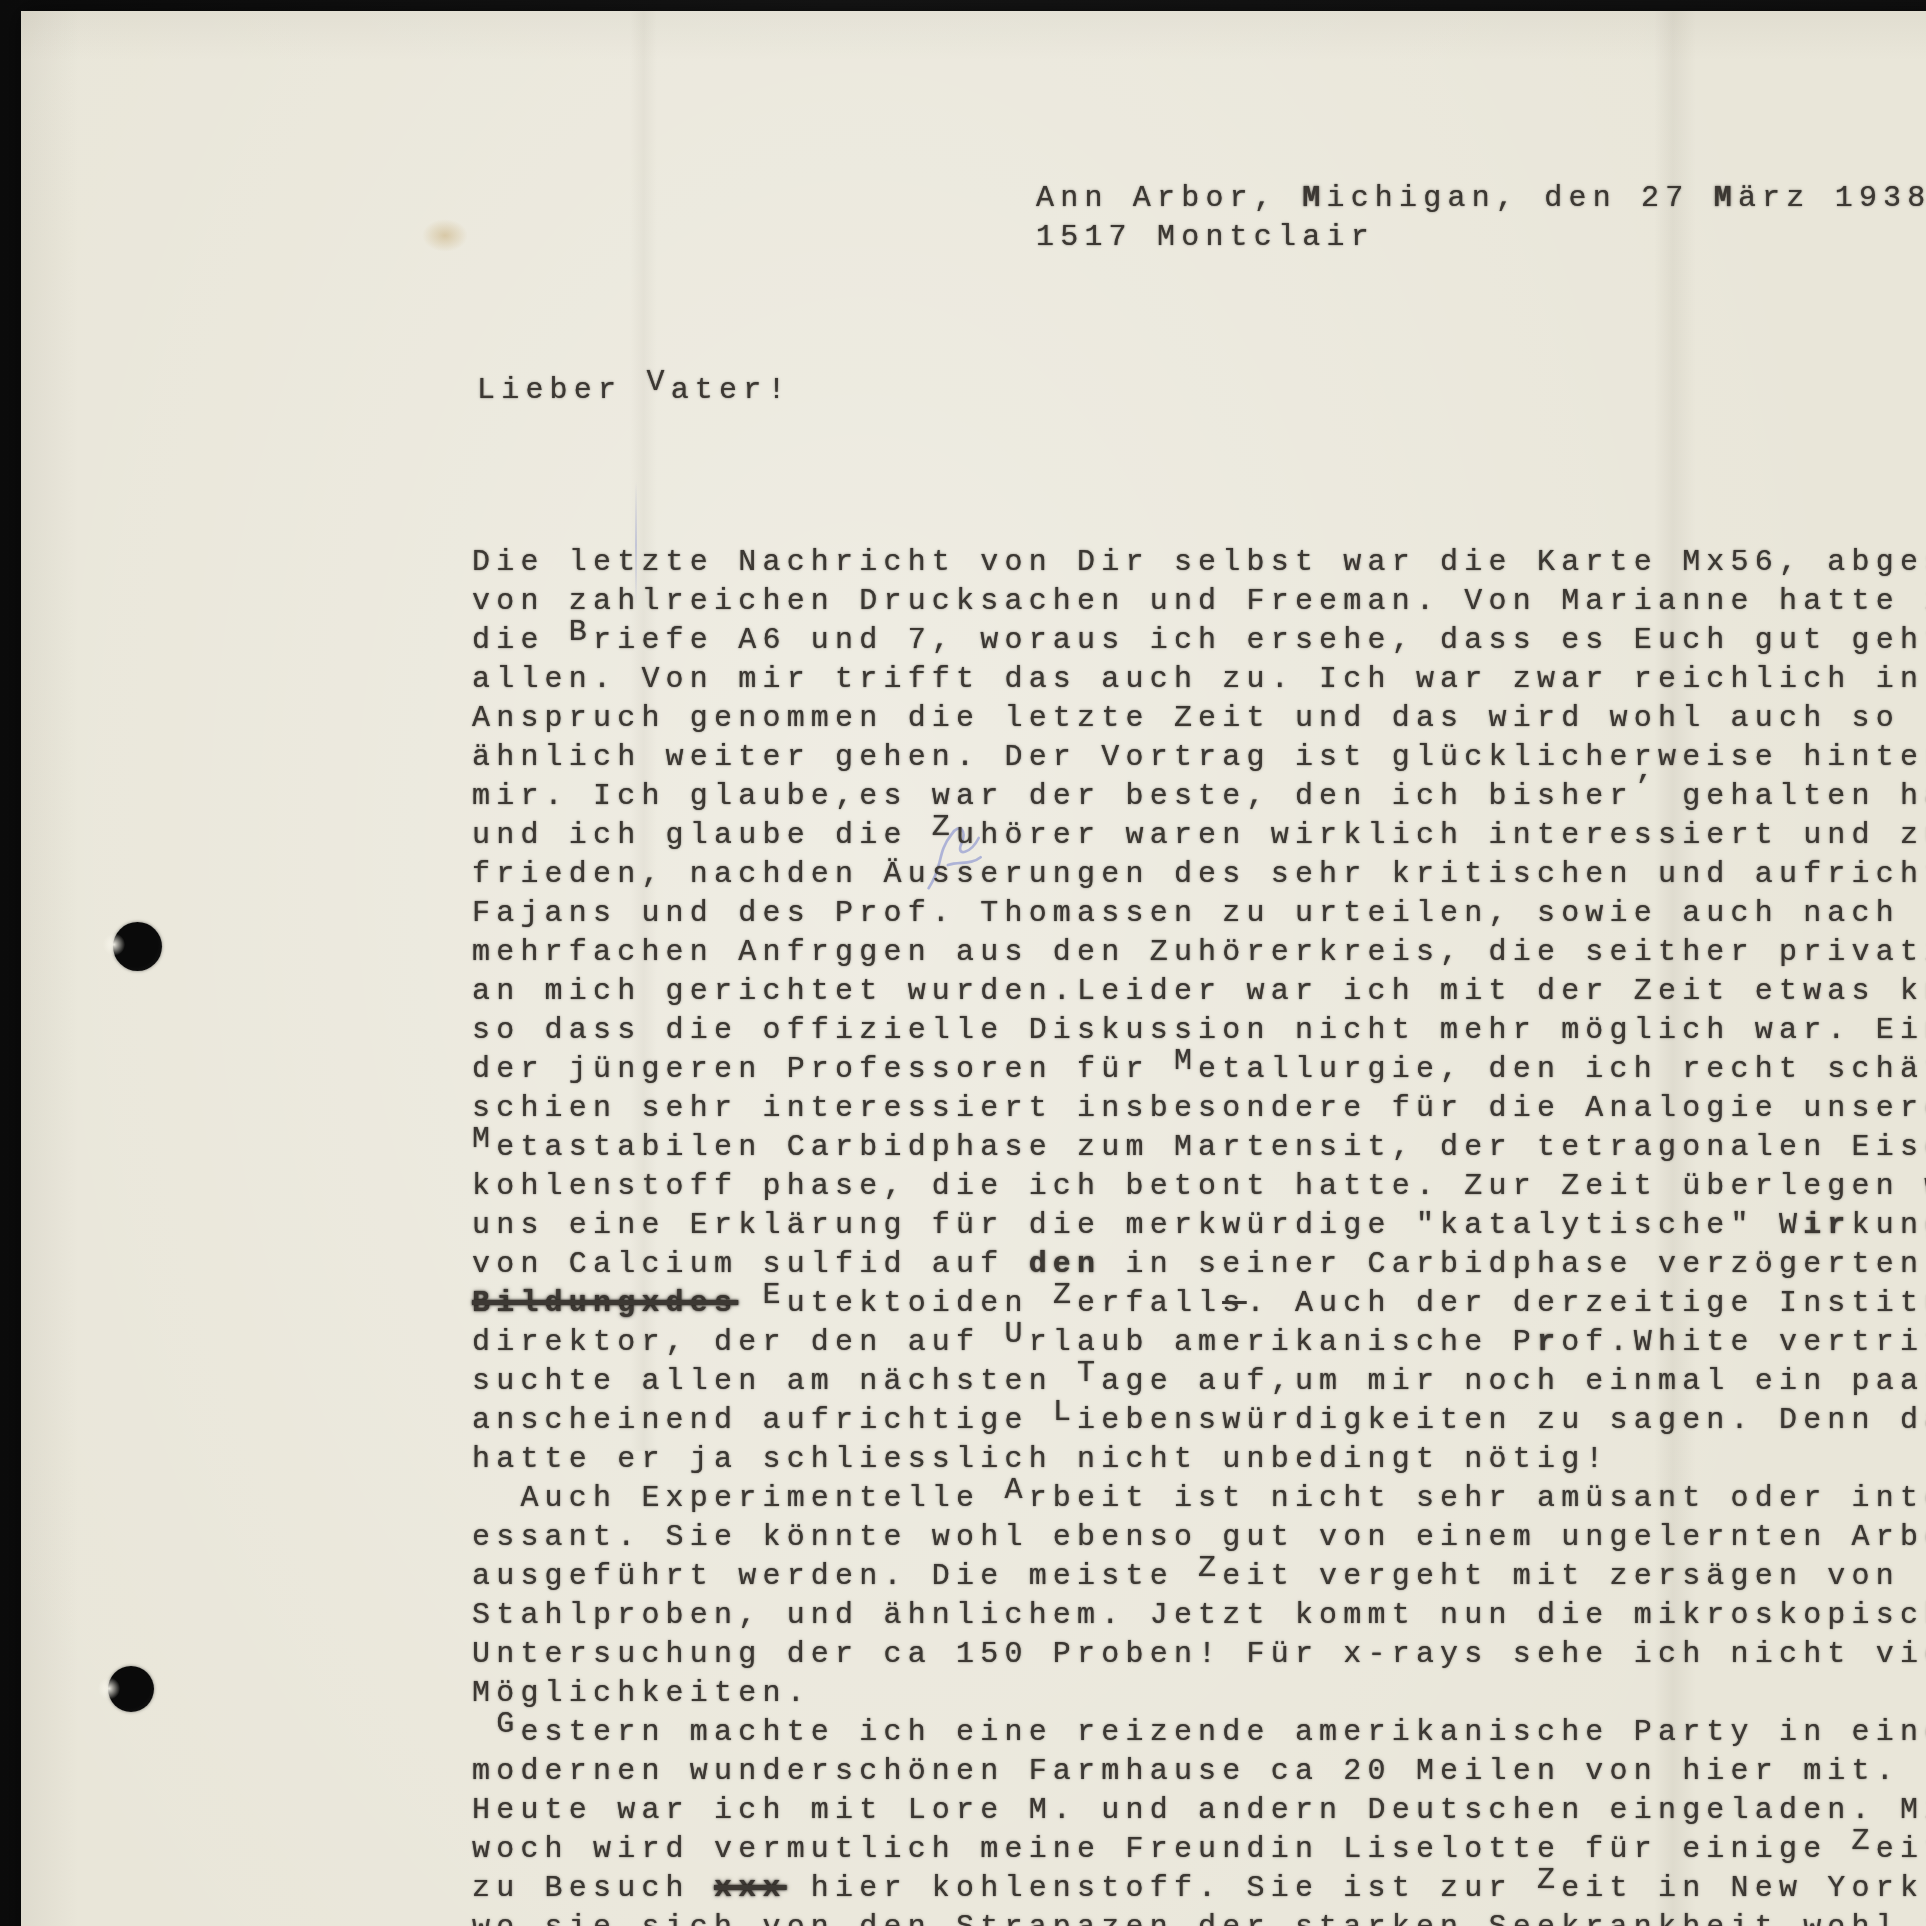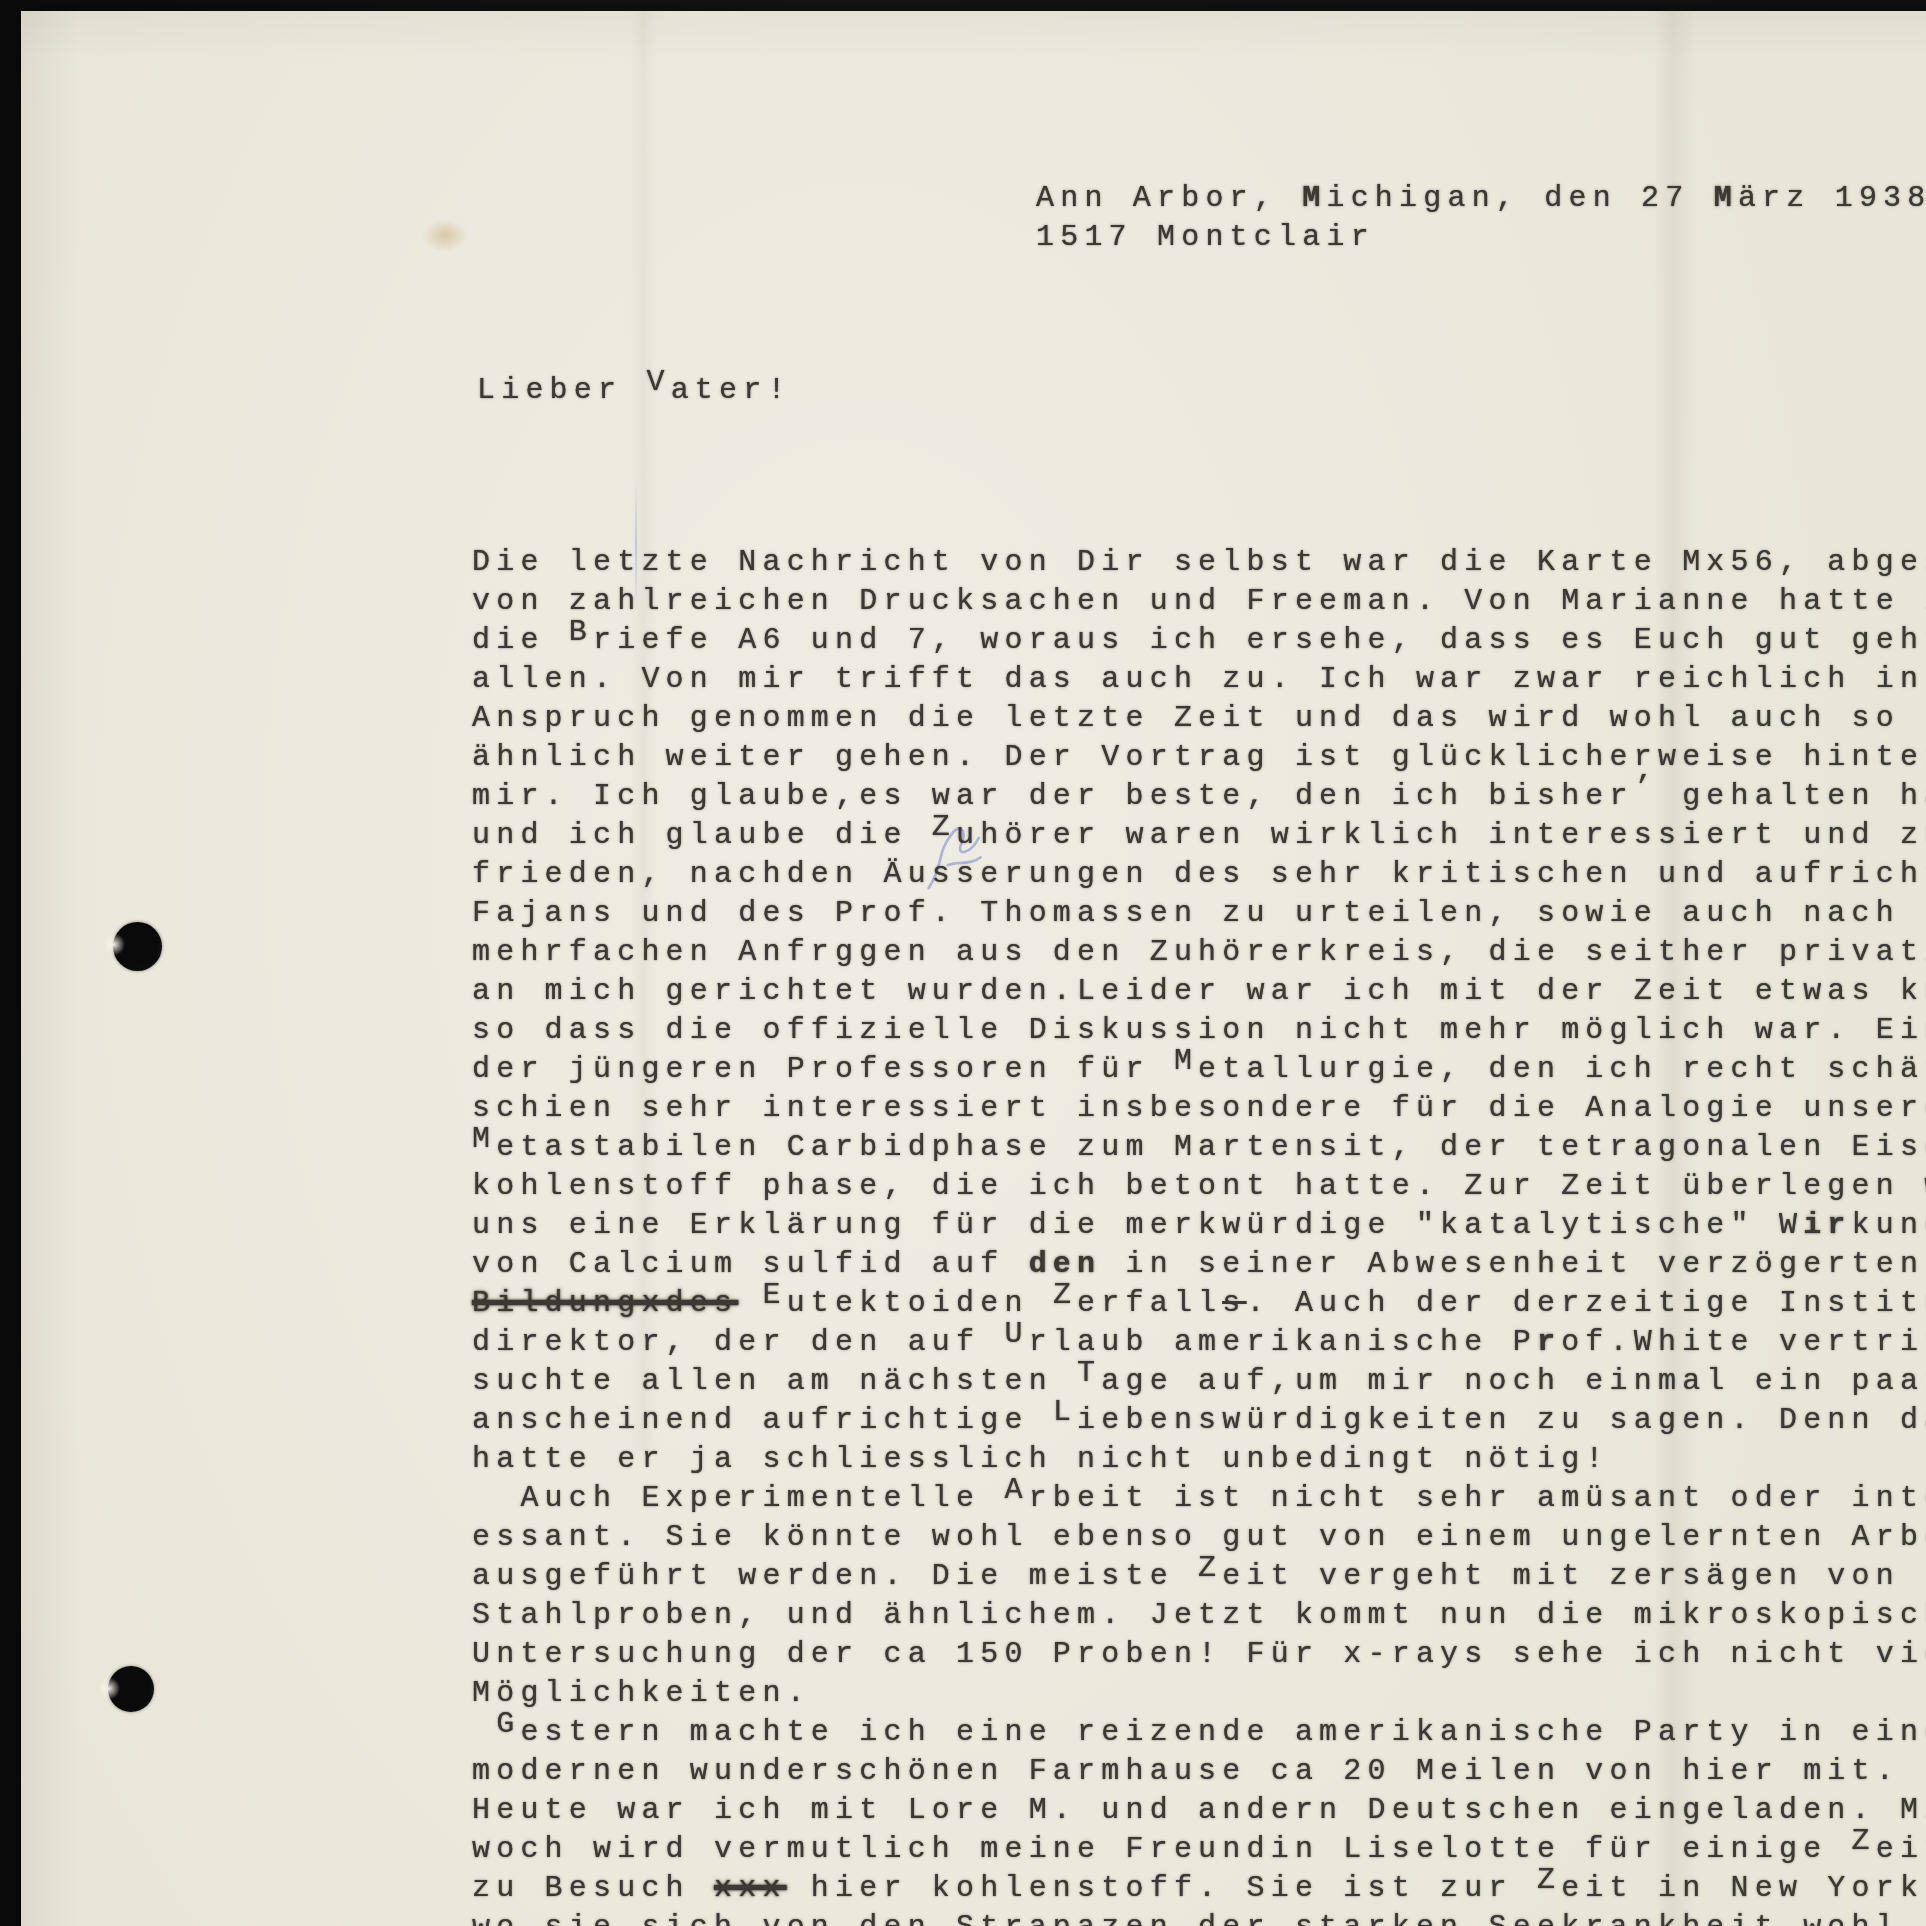--- a/index.html
+++ b/index.html
@@ -39,21 +39,21 @@
     letter-spacing:6.2px;
     color:#3c3833;
     text-shadow:0 0 1.2px rgba(58,54,48,0.9), 0 0 3.5px rgba(58,54,48,0.22);
     filter:blur(0.2px);
   }
   .tline{white-space:pre;height:39px;}
   .seg-raised{display:inline-block;transform:translateY(-8px);}
   .seg-strike{text-decoration:line-through;text-decoration-thickness:2.7px;}
   .seg-bold{font-weight:bold;text-shadow:0 0 1.5px rgba(48,44,38,0.95),0 0 3.9px rgba(48,44,38,0.35);}
   .seg-blot{
-    font-weight:normal;
+    font-weight:bold;
     text-decoration:line-through;
     text-decoration-thickness:4.6px;
     text-shadow:0 0 1.9px rgba(42,38,33,0.95),0 0 4.6px rgba(42,38,33,0.5);
   }
   .header-block{left:1015px;top:168px;}
   .salutation-block{left:456px;top:360px;}
   .body-block{left:451px;top:532px;}
   .hole{
     position:absolute;border-radius:50%;
     background:radial-gradient(circle at 45% 45%, #0a0a0a 60%, #1d1d1d);
@@ -117,21 +117,21 @@
         <div class="tline"><span>frieden, nachden Äusserungen des sehr kritischen und aufrichtigen</span></div>
         <div class="tline"><span>Fajans und des Prof. Thomassen zu urteilen, sowie auch nach</span></div>
         <div class="tline"><span>mehrfachen Anfrggen aus den Zuhörerkreis, die seither privatim</span></div>
         <div class="tline"><span>an mich gerichtet wurden.Leider war ich mit der Zeit etwas knapp,</span></div>
         <div class="tline"><span>so dass die offizielle Diskussion nicht mehr möglich war. Einer</span></div>
         <div class="tline"><span>der jüngeren Professoren für </span><span class="seg-raised">M</span><span>etallurgie, den ich recht schätze,</span></div>
         <div class="tline"><span>schien sehr interessiert insbesondere für die Analogie unserer</span></div>
         <div class="tline"><span class="seg-raised">M</span><span>etastabilen Carbidphase zum Martensit, der tetragonalen Eisen-</span></div>
         <div class="tline"><span>kohlenstoff phase, die ich betont hatte. Zur Zeit überlegen wir</span></div>
         <div class="tline"><span>uns eine Erklärung für die merkwürdige "katalytische" W</span><span class="seg-bold">ir</span><span>kung</span></div>
-        <div class="tline"><span>von Calcium sulfid auf </span><span class="seg-bold">den</span><span> in seiner Abwesenheit verzögerten</span></div>
+        <div class="tline"><span>von Calcium sulfid auf </span><span class="seg-bold">den</span><span> in seiner Carbidphase verzögerten</span></div>
         <div class="tline"><span class="seg-blot">Bildungxdes</span><span> </span><span class="seg-raised">E</span><span>utektoiden </span><span class="seg-raised">Z</span><span>erfall</span><span class="seg-strike">s</span><span>. Auch der derzeitige Instituts-</span></div>
         <div class="tline"><span>direktor, der den auf </span><span class="seg-raised">U</span><span>rlaub amerikanische P</span><span class="seg-bold">r</span><span>of.White vertritt,</span></div>
         <div class="tline"><span>suchte allen am nächsten </span><span class="seg-raised">T</span><span>age auf,um mir noch einmal ein paar</span></div>
         <div class="tline"><span>anscheinend aufrichtige </span><span class="seg-raised">L</span><span>iebenswürdigkeiten zu sagen. Denn das</span></div>
         <div class="tline"><span>hatte er ja schliesslich nicht unbedingt nötig!</span></div>
         <div class="tline"><span>  Auch Experimentelle </span><span class="seg-raised">A</span><span>rbeit ist nicht sehr amüsant oder inter-</span></div>
         <div class="tline"><span>essant. Sie könnte wohl ebenso gut von einem ungelernten Arbeiter</span></div>
         <div class="tline"><span>ausgeführt werden. Die meiste </span><span class="seg-raised">Z</span><span>eit vergeht mit zersägen von</span></div>
         <div class="tline"><span>Stahlproben, und ähnlichem. Jetzt kommt nun die mikroskopische</span></div>
         <div class="tline"><span>Untersuchung der ca 150 Proben! Für x-rays sehe ich nicht viel</span></div>

